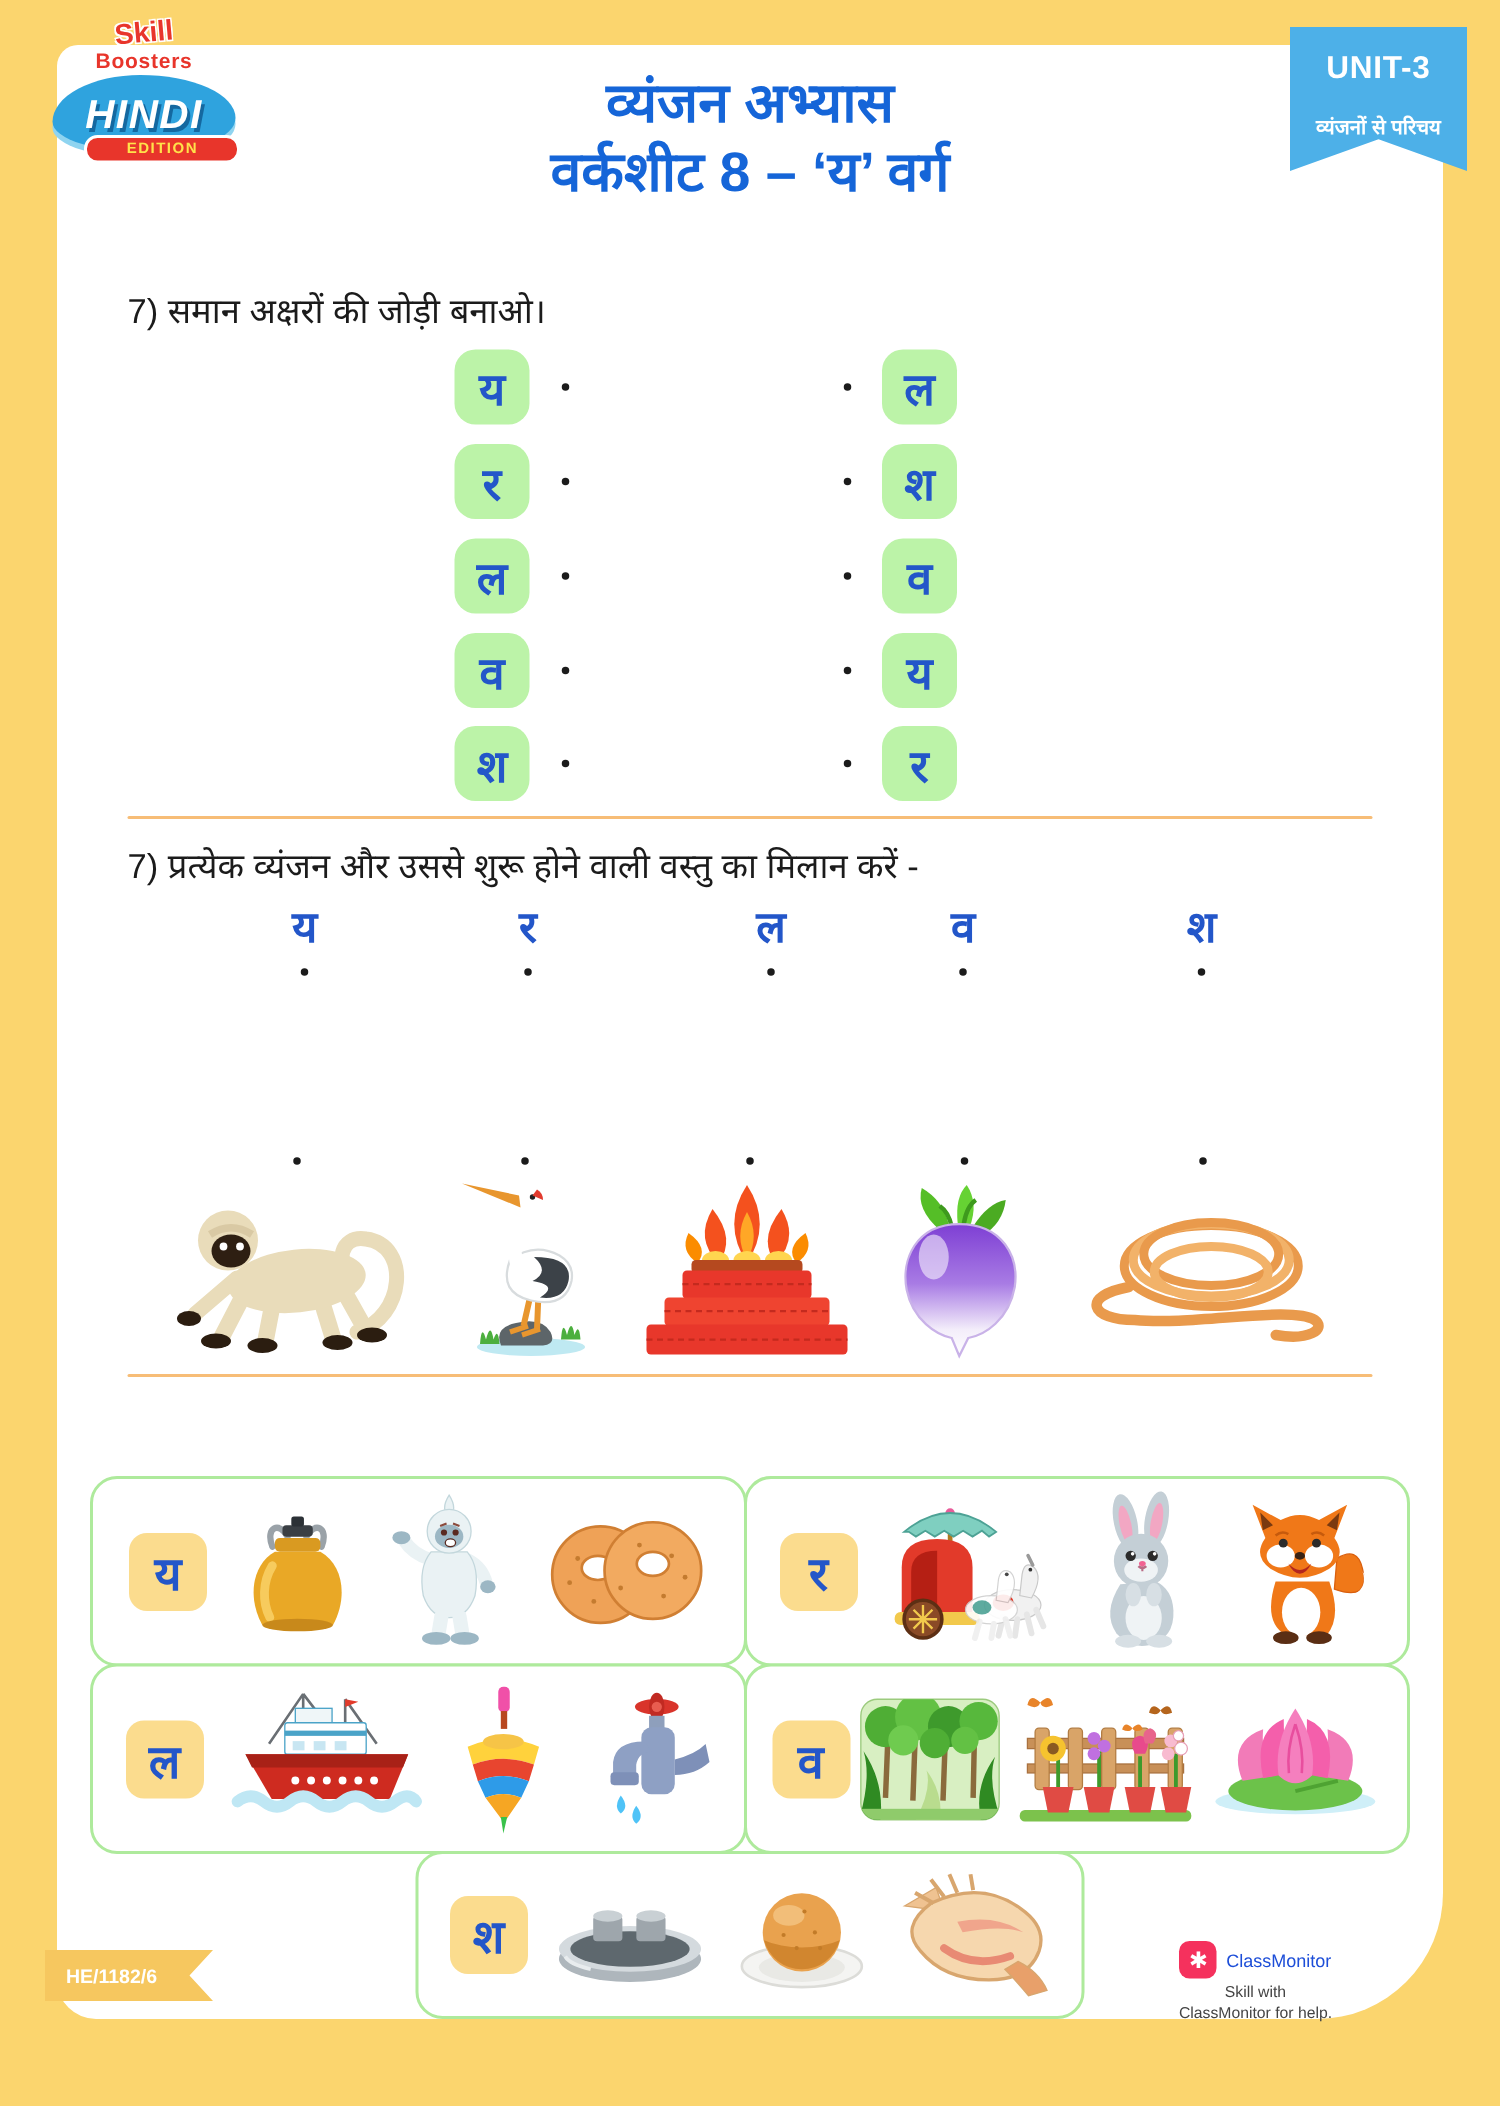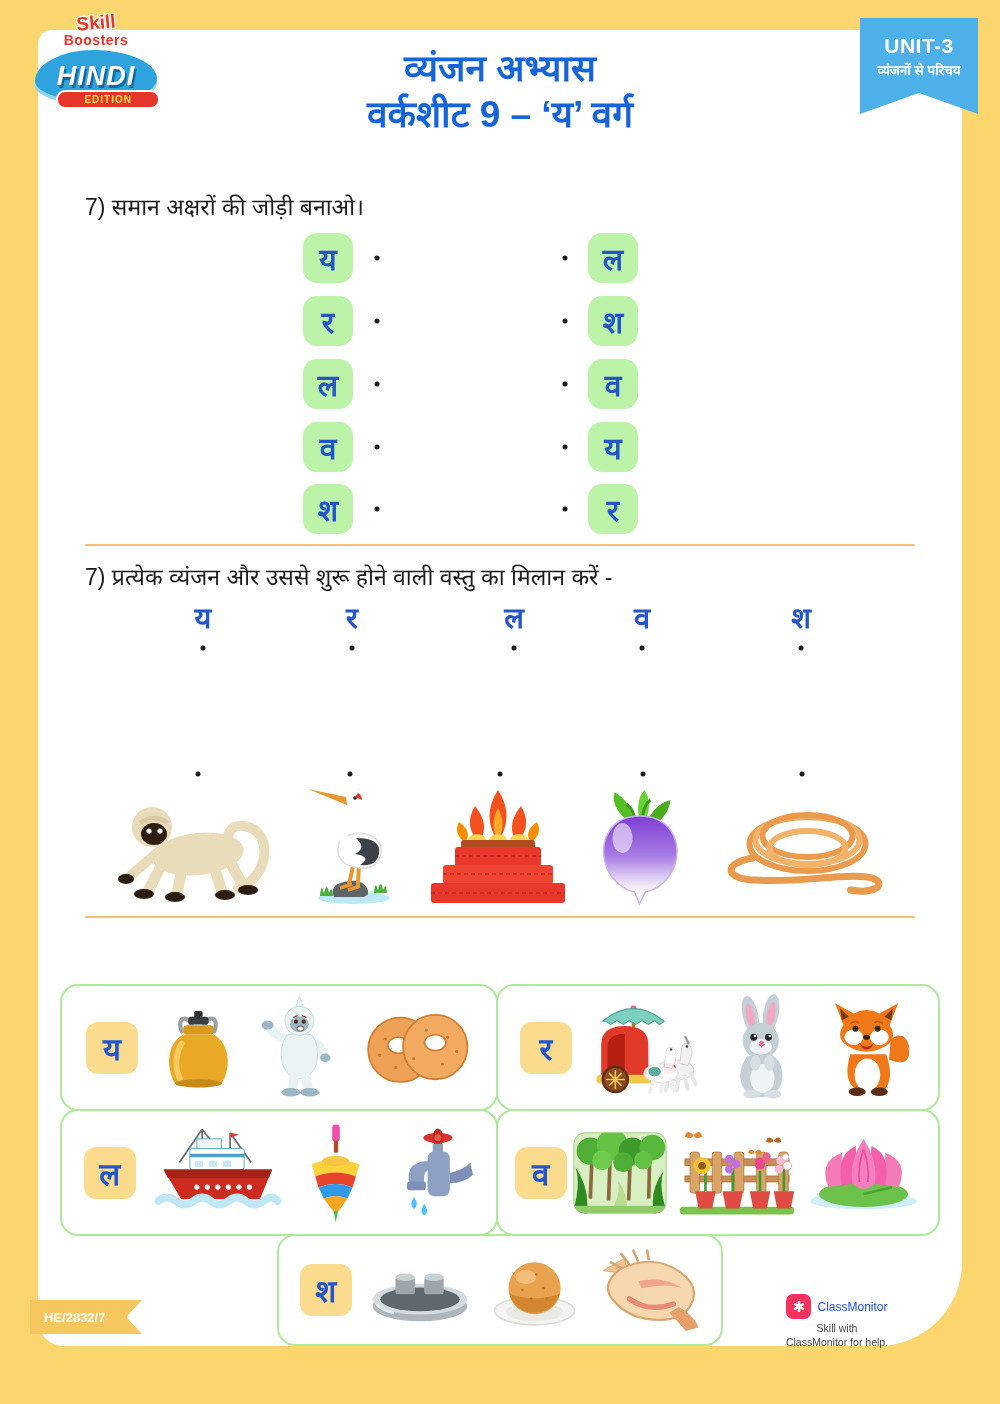--- a/index.html
+++ b/index.html
@@ -16,21 +16,21 @@
   .logo-blob{margin:2px auto 0;width:122px;height:52px;background:#2FA3DE;border-radius:48% 52% 46% 54%/60% 55% 45% 40%;
       display:flex;align-items:center;justify-content:center;box-shadow:0 4px 0 #8FD4F0;}
   .logo-blob span{color:#fff;font-weight:800;font-style:italic;font-size:27px;letter-spacing:1px;
       text-shadow:2px 3px 0 #1468A0;}
   .logo-edition{position:absolute;right:6px;top:78px;background:#E8352B;color:#FFE24A;font-size:10px;
       font-weight:bold;padding:2px 26px;border-radius:9px;border:2px solid #fff;letter-spacing:1px;}
   
   .unit-banner{position:absolute;left:860px;top:18px;width:118px;height:96px;background:#4DB0E8;
       clip-path:polygon(0 0,100% 0,100% 100%,50% 78%,0 100%);text-align:center;color:#fff;z-index:5;}
   .unit-title{font-size:21px;font-weight:bold;margin-top:16px;letter-spacing:.5px;}
-  .unit-sub{font-size:13.5px;font-weight:bold;margin-top:3px;}
+  .unit-sub{font-size:13.5px;font-weight:bold;margin-top:17px;}
   
   .title{position:absolute;left:0;top:46px;width:1000px;text-align:center;color:#1565D8;font-weight:bold;z-index:2;}
   .title div{font-size:37px;line-height:1.25;}
   
   .sec-heading{position:absolute;font-size:23px;color:#1b1b1b;z-index:2;}
   .divider{position:absolute;left:85px;width:830px;height:2px;background:#F7BD77;border-radius:2px;}
   .dot{position:absolute;width:5px;height:5px;background:#1b1b1b;border-radius:50%;transform:translate(-50%,-50%);}
   .tile{position:absolute;width:50px;height:50px;border-radius:14px;display:flex;align-items:center;
       justify-content:center;font-size:30px;font-weight:bold;color:#2356C9;}
   .tile.green{background:#BCF3A8;}
@@ -68,21 +68,21 @@
     <div class="logo-edition">EDITION</div>
   </div>
 
   <div class="unit-banner">
     <div class="unit-title">UNIT-3</div>
     <div class="unit-sub">व्यंजनों से परिचय</div>
   </div>
 
   <div class="title">
     <div>व्यंजन अभ्यास</div>
-    <div>वर्कशीट 9 – ‘य’ वर्ग</div>
+    <div>वर्कशीट 8 – ‘य’ वर्ग</div>
   </div>
 
   <div class="sec-heading" style="left:85px;top:190px">7) समान अक्षरों की जोड़ी बनाओ।</div>
 
   <div class="tile green" style="left:303px;top:233px">य</div>
   <div class="tile green" style="left:303px;top:296px">र</div>
   <div class="tile green" style="left:303px;top:359px">ल</div>
   <div class="tile green" style="left:303px;top:422px">व</div>
   <div class="tile green" style="left:303px;top:484px">श</div>
 
@@ -507,21 +507,21 @@
         <path d="M30,26 Q6,44 22,62 Q40,84 74,84 Q104,84 112,62 Q118,44 98,30 Q68,8 30,26z" fill="#F6D7AE" stroke="#D8A66E" stroke-width="2.5"></path>
         <path d="M32,26 L18,18 M40,21 L30,8 M50,18 L44,4 M62,16 L60,4" stroke="#D8A66E" stroke-width="3" fill="none"></path>
         <path d="M50,40 Q80,34 100,48 Q84,42 54,48z" fill="#F0A58C"></path>
         <path d="M40,60 Q62,76 90,66" stroke="#E88A74" stroke-width="6" fill="none" stroke-linecap="round"></path>
         <path d="M96,70 Q112,78 118,92 L104,96 Q94,84 86,76z" fill="#E8A06A" stroke="#D8A66E"></path>
       </svg>
     </div>
   </div>
 
   <div class="code-ribbon">
-    <span>HE/2832/7</span>
+    <span>HE/1182/6</span>
   </div>
 
   <div class="cm">
     <div class="cm-row">
       <div class="cm-star">✱</div>
       <div class="cm-brand">ClassMonitor</div>
     </div>
     <div class="cm-note">
       <div>Skill with</div>
       <div>ClassMonitor for help.</div>

